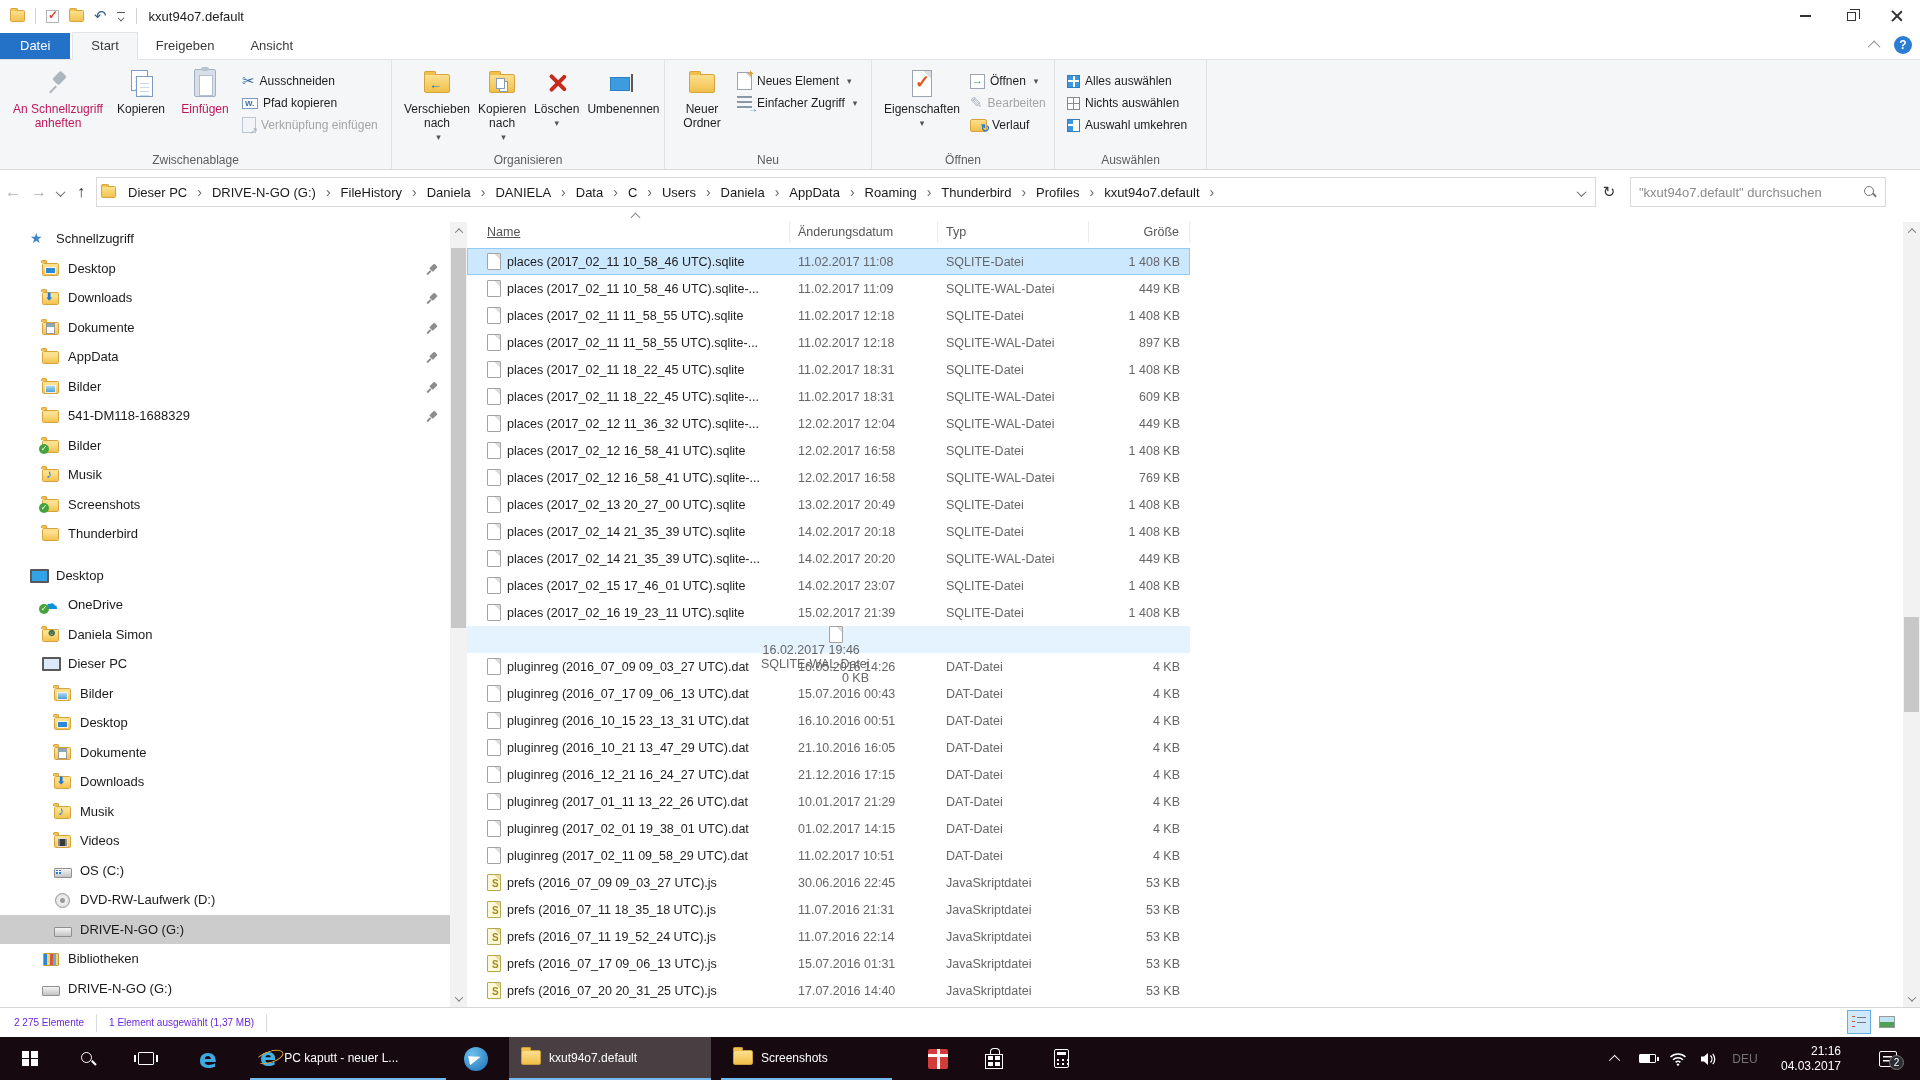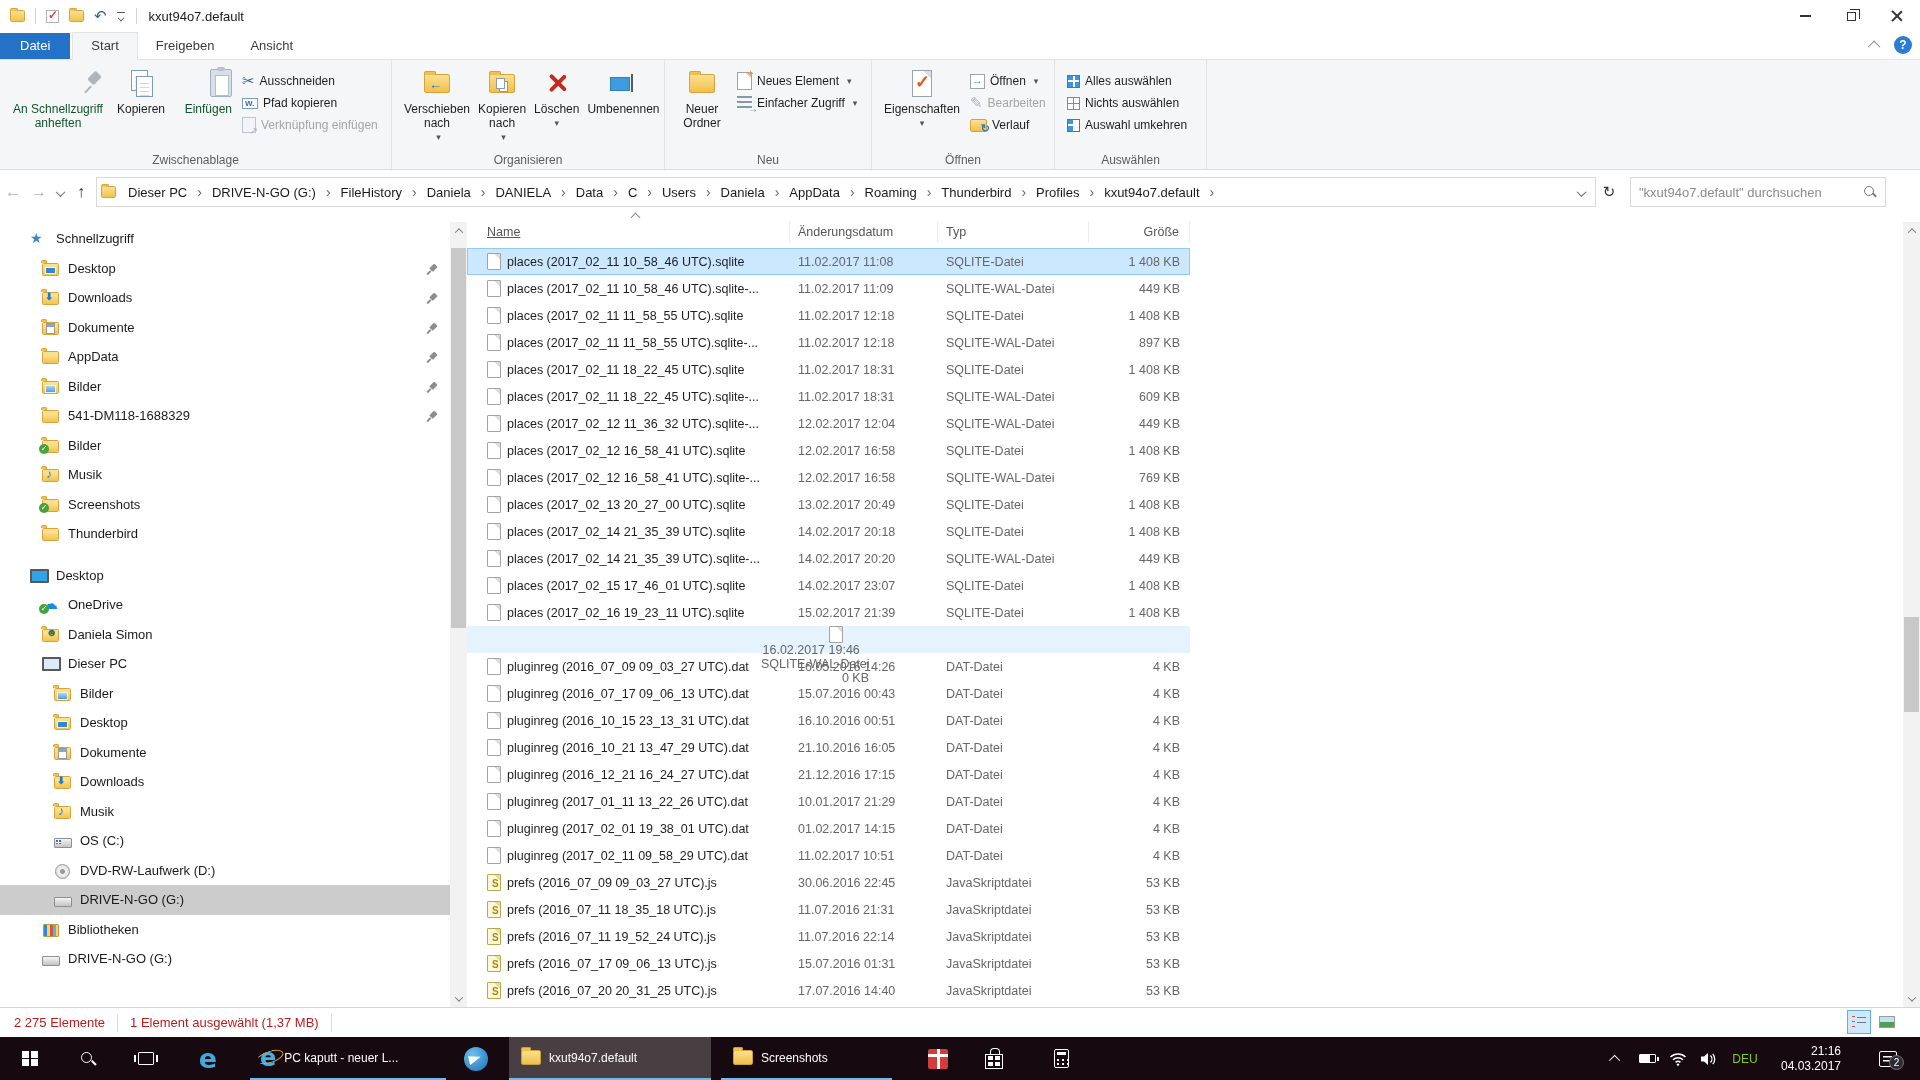--- a/index.html
+++ b/index.html
@@ -37,21 +37,21 @@
 .rib-collapse { width:9px; height:9px; border-left:1.6px solid #8a8a8a; border-top:1.6px solid #8a8a8a; transform:rotate(45deg) translateY(2px); }
 .rib-help { width:18px; height:18px; border-radius:50%; background:#2b7cd3; color:#fff; font-size:12px; font-weight:bold; text-align:center; line-height:18px; }
 
 
 #ribbon { position:absolute; left:0; top:60px; width:1920px; height:110px; background:#f5f6f7; border-bottom:1px solid #dadbdc; }
 .rgroup { position:absolute; top:0; height:109px; border-right:1px solid #e2e3e4; }
 .rg-label { position:absolute; bottom:2px; left:0; right:0; text-align:center; font-size:12px; color:#5d5d5d; }
 .bigbtns { display:flex; align-items:flex-start; padding:4px 4px 0 8px; }
 .bigbtn { display:flex; flex-direction:column; align-items:center; text-align:center; font-size:12px; color:#1e1e1e; line-height:14px; padding:2px 4px; }
 .bigbtn .bicon { height:34px; display:flex; align-items:center; justify-content:center; margin-bottom:2px; }
-.bigbtn.dis { color:#14532d;align-items:flex-end; }
+.bigbtn.dis { color:#be185d; }
 .smallcol { display:flex; flex-direction:column; padding-top:6px; margin-left:6px; }
 .smallbtn { display:flex; align-items:center; height:22px; font-size:12px; color:#1e1e1e; gap:5px; }
 .smallbtn.dis { color:#a5a5a5; }
 .dd::after { content:"▾"; font-size:9px; color:#555; margin-left:3px; }
 .ddb::after { content:"▾"; display:block; font-size:9px; color:#555; margin-top:0px; }
 
 
 .ri-pin { position:relative; width:22px; height:26px; }
 .ri-pin::before { content:""; position:absolute; left:8px; top:2px; width:9px; height:12px; background:#aeb6bd; border-radius:2px; transform:rotate(45deg); }
 .ri-pin::after { content:""; position:absolute; left:5px; top:15px; width:2px; height:9px; background:#aeb6bd; transform:rotate(45deg); }
@@ -190,21 +190,21 @@
 .c-icon { width:20px; margin-left:20px; flex:none; display:flex; align-items:center; }
 .pg { position:relative; width:14px; height:17px; background:#fff; border:1px solid #a3a3a3; border-radius:1px; background-image:linear-gradient(225deg,#dcdcdc 0 4px,#fff 4px); }
 .frow.fjs .pg { background-color:#fdf8d8; background-image:linear-gradient(225deg,#e4dca0 0 4px,#fdf8d8 4px); border-color:#b5a94e; }
 .frow.fjs .pg::after { content:"S"; position:absolute; left:4px; top:3px; font-size:10px; font-weight:bold; color:#a08c1d; }
 .c-name { width:283px; color:#1e1e1e; white-space:nowrap; overflow:hidden; }
 .c-date { width:148px; color:#666; padding-left:8px; }
 .c-type { width:151px; color:#666; padding-left:8px; }
 .c-size { width:101px; color:#666; text-align:right; padding-right:10px; }
 
 
-#statusbar { position:absolute; left:0; top:1007px; width:1920px; height:30px; background:#fff; border-top:1px solid #d6d6d6; display:flex; align-items:center; font-size:13px; color:#b91c1c; }
+#statusbar { position:absolute; left:0; top:1007px; width:1920px; height:30px; background:#fff; border-top:1px solid #d6d6d6; display:flex; align-items:center; font-size:10px; color:#6d28d9; }
 .st-sep { width:1px; height:18px; background:#d9d9d9; margin:0 12px; }
 #status-left { display:flex; align-items:center; padding-left:14px; }
 #view-btns { position:absolute; right:22px; top:3px; display:flex; gap:6px; }
 .vbtn { width:22px; height:22px; display:flex; align-items:center; justify-content:center; }
 .vbtn.on { background:#cfe8fa; outline:1px solid #66aee0; }
 .v-details { width:14px; height:12px; background:
   repeating-linear-gradient(#777 0 1.5px,transparent 1.5px 5px) 5px 1px/9px 10px no-repeat; position:relative; }
 .v-details::before { content:""; position:absolute; left:0; top:0; width:3px; height:11px; background:repeating-linear-gradient(#d8553f 0 1.5px,transparent 1.5px 5px); }
 .v-thumb { width:16px; height:12px; border:1px solid #9a9a9a; background:linear-gradient(#bfe3f5 55%,#4fa055 55%); }
 
@@ -235,21 +235,21 @@
 .store { position:relative; width:18px; height:15px; border:1.5px solid #fff; margin-top:5px; display:grid; grid-template-columns:5px 5px; grid-template-rows:4px 4px; gap:1.5px; align-content:center; justify-content:center; }
 .store::before { content:""; position:absolute; left:4px; top:-7px; width:8px; height:5px; border:1.5px solid #fff; border-bottom:none; border-radius:4px 4px 0 0; }
 .store span { background:#fff; }
 .calc { position:relative; width:15px; height:19px; border:1.5px solid #fff; border-radius:2px; background:
   repeating-linear-gradient(90deg,#fff 0 2px,transparent 2px 5px) 2px 9px/11px 2px no-repeat,
   repeating-linear-gradient(90deg,#fff 0 2px,transparent 2px 5px) 2px 13px/11px 2px no-repeat,
   linear-gradient(#fff,#fff) 2px 2px/9px 3px no-repeat; }
 .tray-chev { width:8px; height:8px; border-left:1.7px solid #fff; border-top:1.7px solid #fff; transform:rotate(45deg) translateY(2px); }
 .battery { position:relative; width:17px; height:9px; border:1.2px solid #fff; border-radius:1px; background:linear-gradient(90deg,#fff 0 70%,transparent 70%); }
 .battery::after { content:""; position:absolute; right:-4px; top:2px; width:2px; height:4px; background:#fff; }
-.tray-txt { font-size:12px; color:#84cc16; }
+.tray-txt { font-size:12px; color:#737373; }
 .clock { text-align:right; font-size:12px; line-height:15px; color:#fff; }
 .notif { position:relative; width:18px; height:16px; border:1.5px solid #fff; border-radius:2px; background:
   linear-gradient(#fff,#fff) 3px 4px/9px 1.5px no-repeat,
   linear-gradient(#fff,#fff) 3px 8px/7px 1.5px no-repeat; }
 .badge { position:absolute; right:-8px; bottom:-4px; width:15px; height:15px; border-radius:50%; background:#2b2b33; border:1px solid #777; color:#fff; font-size:10px; text-align:center; line-height:14px; }
 </style>
 </head>
 <body>
 
 <div id="root">
@@ -622,20 +622,27 @@
         <span class="lbl">Downloads</span>
 
       </div>
         <div class="it lvl2 ic-fmusic">
         <span class="nico">
             <i></i>
           </span>
         <span class="lbl">Musik</span>
 
       </div>
+        <div class="it lvl2 ic-fvideo">
+        <span class="nico">
+            <i></i>
+          </span>
+        <span class="lbl">Videos</span>
+
+      </div>
         <div class="it lvl2 ic-drivec">
         <span class="nico"><i></i></span>
         <span class="lbl">OS (C:)</span>
 
       </div>
         <div class="it lvl2 ic-dvd">
         <span class="nico"><i></i></span>
         <span class="lbl">DVD-RW-Laufwerk (D:)</span>
 
       </div>

